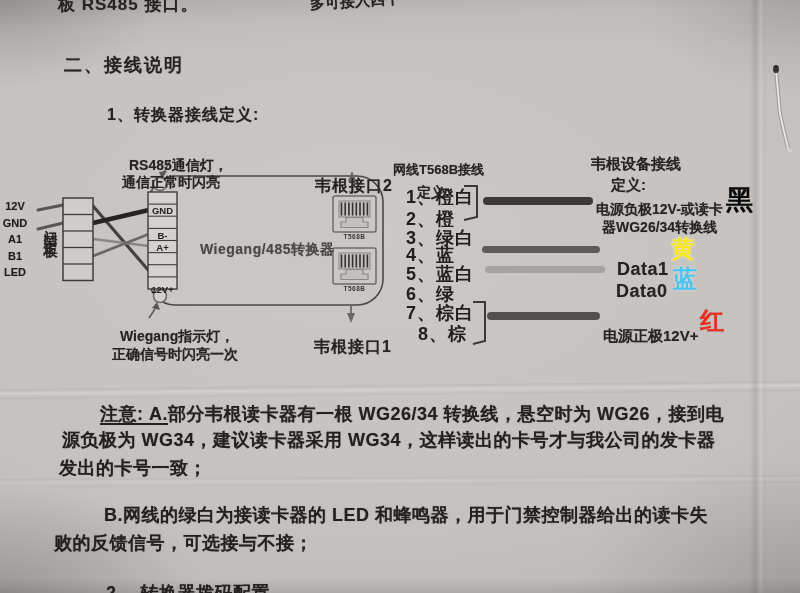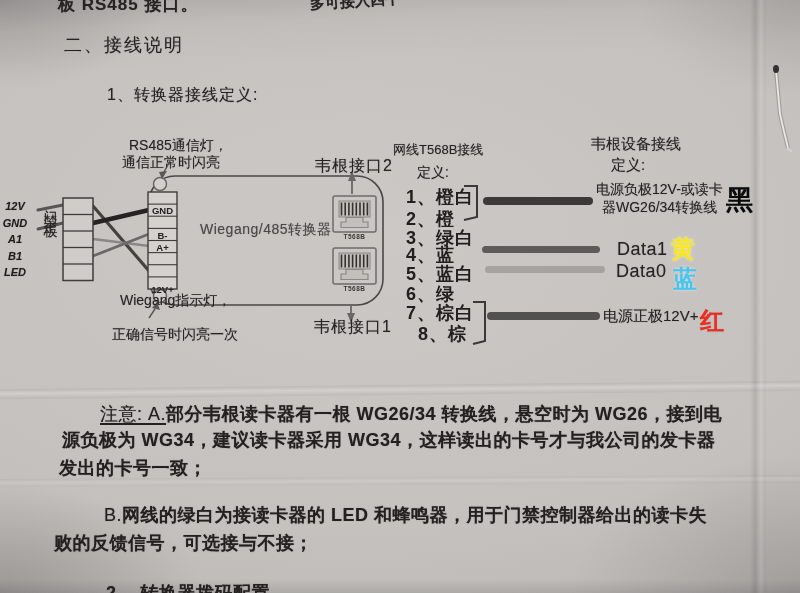--- a/index.html
+++ b/index.html
@@ -7,23 +7,23 @@
     position:relative; width:800px; height:593px; overflow:hidden;
     font-family:"Liberation Sans","DejaVu Sans",sans-serif;
     background:
       linear-gradient(178deg, rgba(0,0,0,0.12) 0%, rgba(0,0,0,0.03) 5%, rgba(0,0,0,0) 12%),
       radial-gradient(140% 110% at 45% 40%, #cbc8c5 0%, #c4c1be 45%, #b7b4b1 72%, #a8a5a2 100%);
     color:#262422;
   }
   .page *{box-sizing:border-box;}
   .ov{position:absolute;pointer-events:none;}
   .t{position:absolute; white-space:nowrap; text-shadow:0 0 1px rgba(70,70,70,0.45);}
-  .b7{font-weight:400;} .b6{font-weight:600;} .b9{font-weight:900;}
+  .b7{font-weight:700;margin-top:20px;} .b6{font-weight:600;} .b9{font-weight:900;}
   .v-label{writing-mode:vertical-rl; text-orientation:upright; letter-spacing:5px;}
-  .pin-label{position:absolute; width:30px; text-align:center; font-weight:700; font-size:11px; color:#1f1d1b; text-shadow:0 0 1px rgba(70,70,70,0.4);font-style:italic;}
+  .pin-label{position:absolute; width:30px; text-align:center; font-weight:700; font-size:11px; color:#1f1d1b; text-shadow:0 0 1px rgba(70,70,70,0.4);}
   .term-label{position:absolute; left:148px; width:29px; text-align:center; font-weight:700; font-size:9.5px; color:#23211f;}
   .jack-label{position:absolute; left:333px; width:43px; text-align:center; font-weight:700; font-size:6.5px; color:#3a3836; letter-spacing:0.5px;}
   .wire-item{position:absolute; left:406px; font-weight:700; font-size:18px; letter-spacing:1px; color:#21201e;}
   .bar{position:absolute; border-radius:4px;}
   .underline{text-decoration:underline; text-underline-offset:3px; text-decoration-thickness:1.5px;}
   .note-line{position:absolute; font-size:18px; font-weight:600; letter-spacing:0.5px; color:#23211f; white-space:nowrap; text-shadow:0 0 1px rgba(60,60,60,0.5);}
 </style>
 </head>
 <body>
 
@@ -135,21 +135,21 @@
 
   <div class="bar" style="left: 483px; top: 197px; width: 110px; height: 7.5px; background: rgb(59, 58, 56);"></div>
   <div class="bar" style="left: 482px; top: 246px; width: 118px; height: 7px; background: rgb(93, 91, 89);"></div>
   <div class="bar" style="left: 485px; top: 266px; width: 120px; height: 7px; background: rgb(165, 163, 160);"></div>
   <div class="bar" style="left: 487px; top: 312px; width: 113px; height: 7.5px; background: rgb(83, 81, 79);"></div>
 
   <div class="t b7" style="left:129px;top:137px;font-size:14px;">RS485通信灯，</div>
   <div class="t b7" style="left:122px;top:154px;font-size:14px;">通信正常时闪亮</div>
   <div class="t b7" style="left:315px;top:156px;font-size:16px;letter-spacing:1px;">韦根接口2</div>
   <div class="t b7" style="left:314px;top:317px;font-size:16px;letter-spacing:1px;">韦根接口1</div>
-  <div class="t b7" style="left:120px;top:292px;font-size:14px;">Wiegang指示灯，</div>
+  <div class="t b7" style="left:120px;top:308px;font-size:14px;">Wiegang指示灯，</div>
   <div class="t b7" style="left:112px;top:326px;font-size:14px;">正确信号时闪亮一次</div>
   <div class="t b7 v-label" style="left:42px;top:198px;font-size:14px;">门禁主板</div>
   <div class="t b7" style="left:200px;top:221px;font-size:14px;color:#4a4846;letter-spacing:0.5px;">Wiegang/485转换器</div>
 
   <div class="pin-label" style="top:200px;">12V</div>
   <div class="pin-label" style="top:216.5px;">GND</div>
   <div class="pin-label" style="top:233px;">A1</div>
   <div class="pin-label" style="top:249.5px;">B1</div>
   <div class="pin-label" style="top:266px;">LED</div>
 

